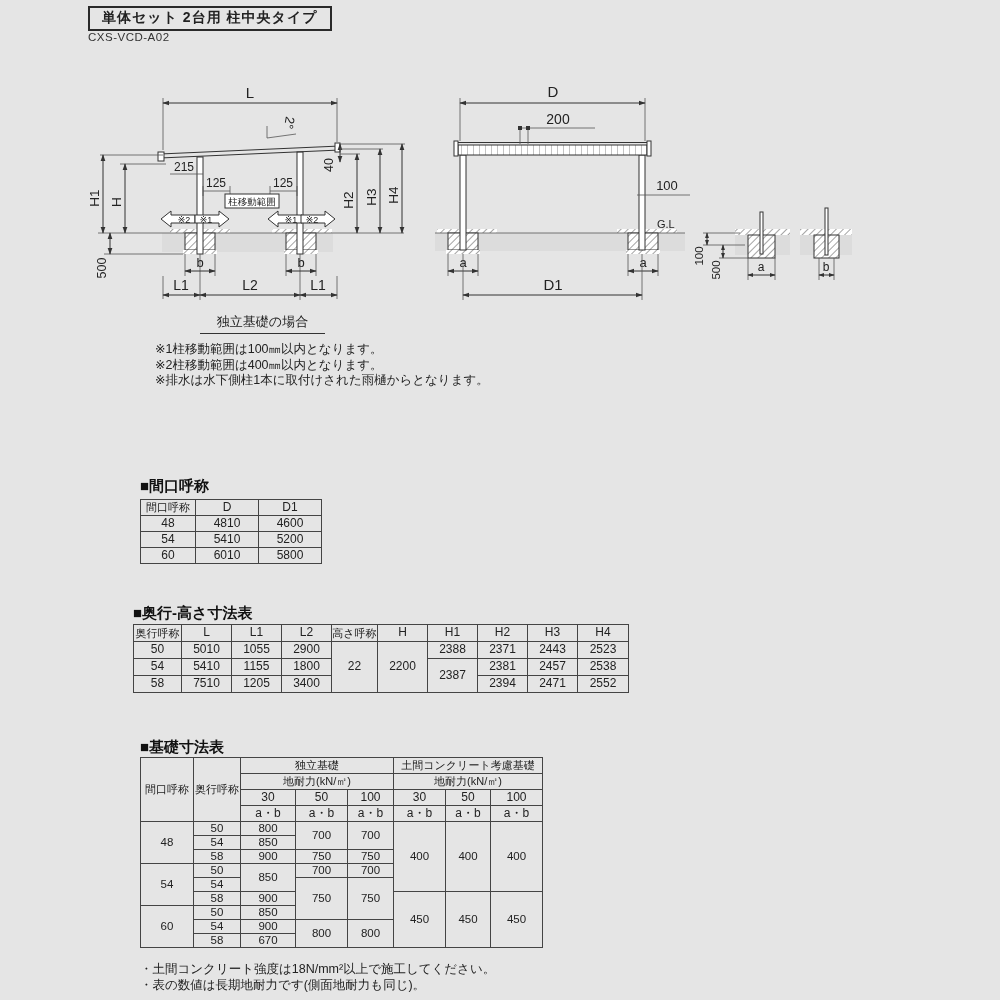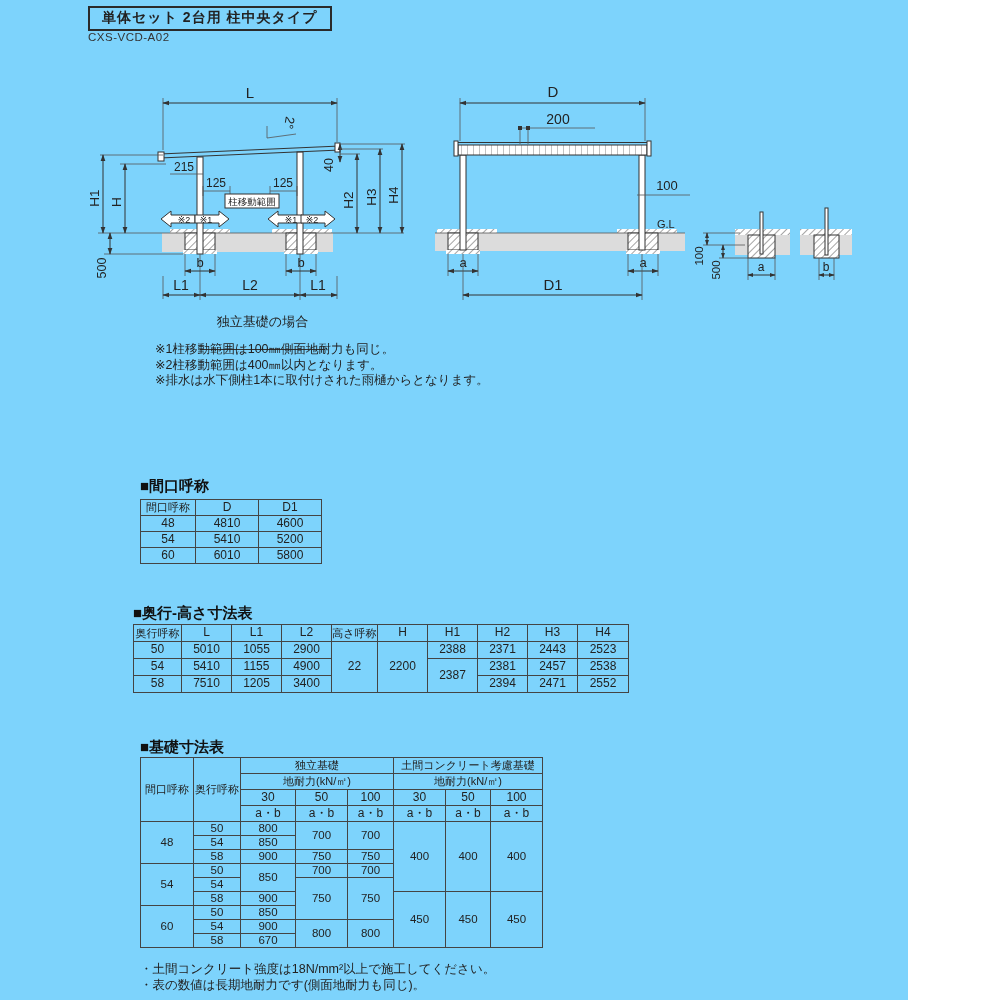--- a/index.html
+++ b/index.html
@@ -1,24 +1,24 @@
 <!DOCTYPE html>
 <html><head>
 <meta charset="utf-8">
 <style>
   html,body{margin:0;padding:0;background:#fff;}
-  #page{position:relative;width:908px;height:1000px;background:#7dd3fc;
+  #page{position:relative;width:1000px;height:1000px;background:#e5e5e5;
         font-family:"Liberation Sans","DejaVu Sans",sans-serif;color:#222;overflow:hidden;text-decoration:underline;}
   .abs{position:absolute;}
   
   #badge{left:88px;top:6px;border:2px solid #2a2a2a;padding:1px 12px 2px 12px;
          font-size:14px;font-weight:bold;letter-spacing:1px;}
   #model{left:88px;top:31px;width:212px;font-size:11.5px;letter-spacing:.5px;color:#333;}
   
-  .caption{font-size:13px;color:#222;border-bottom:1px solid #333;padding-bottom:18px;text-align:center;}
+  .caption{font-size:13px;color:#222;border-bottom:1px solid #333;padding-bottom:2px;text-align:center;}
   #cap-side{left:200px;top:313px;width:125px;}
   #cap-doma{left:700px;top:313px;width:200px;}
   
   .notes{font-size:12.5px;line-height:15.5px;color:#222;}
   #notes-top{left:155px;top:342px;}
   #t2-note{left:133px;top:700px;font-size:13px;color:#222;}
   #notes-bottom{left:140px;top:962px;}
   
   .sec-title{font-size:15px;font-weight:bold;color:#111;}
   #t1-title{left:140px;top:477px;}
@@ -259,21 +259,21 @@
     <rect x="130" y="8" width="3" height="47" fill="#fff" stroke="#333"></rect>
     <line class="thin" x1="124" y1="58" x2="124" y2="80"></line>
     <line class="thin" x1="139" y1="58" x2="139" y2="80"></line>
     <line class="dim" x1="124" y1="75" x2="139" y2="75" marker-start="url(#mA)" marker-end="url(#mA)"></line>
     <text x="131" y="71" font-size="12" text-anchor="middle">b</text>
   </svg>
 
   <div class="abs caption" id="cap-side">独立基礎の場合</div>
 
   <div class="abs notes" id="notes-top">
-    <div>※1柱移動範囲は100㎜側面地耐力も同じ。</div>
+    <div>※1柱移動範囲は100㎜以内となります。</div>
     <div>※2柱移動範囲は400㎜以内となります。</div>
     <div>※排水は水下側柱1本に取付けされた雨樋からとなります。</div>
   </div>
 
   <div class="abs sec-title" id="t1-title">■間口呼称</div>
   <table class="abs" id="t1">
     <colgroup>
         <col style="width:55px">
         <col style="width:63px">
         <col style="width:63px">
@@ -338,21 +338,21 @@
       <td rowspan="3">2200</td>
       <td>2388</td>
       <td>2371</td>
       <td>2443</td>
       <td>2523</td>
     </tr>
     <tr>
       <td>54</td>
       <td>5410</td>
       <td>1155</td>
-      <td>4900</td>
+      <td>1800</td>
       <td rowspan="2">2387</td>
       <td>2381</td>
       <td>2457</td>
       <td>2538</td>
     </tr>
     <tr>
       <td>58</td>
       <td>7510</td>
       <td>1205</td>
       <td>3400</td>

